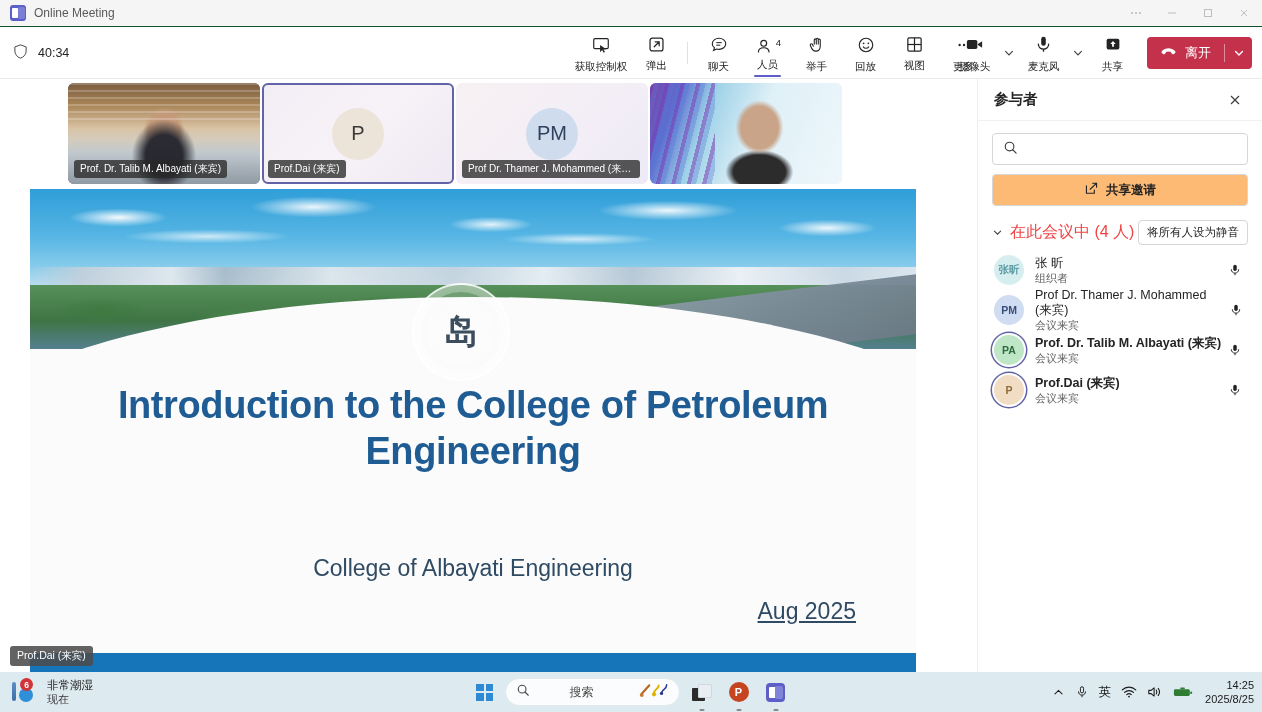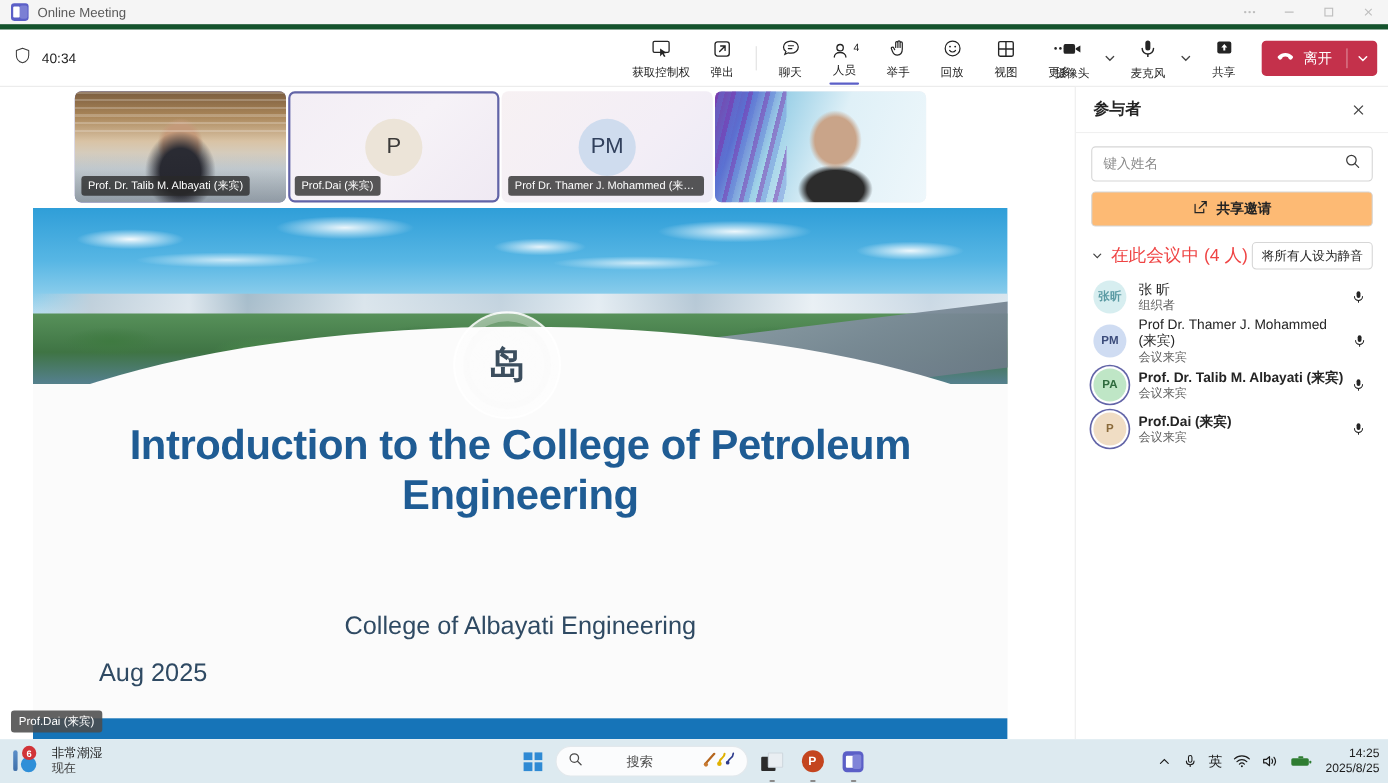--- a/index.html
+++ b/index.html
@@ -6,21 +6,21 @@
   html, body {
     width: 1262px; height: 712px;
     font-family: "Liberation Sans", "DejaVu Sans", sans-serif;
     overflow: hidden; background: #f0f0f0;
   }
   .app { position: relative; width: 1262px; height: 712px; background: #fff; }
 
   
   .titlebar {
     position: absolute; top: 0; left: 0; width: 1262px; height: 27px;
-    background: #f5f5f5; border-bottom: 5px solid #14532d;
+    background: #f5f5f5; border-bottom: 1px solid #14532d;
     display: flex; align-items: center;
   }
   .tb-left { display: flex; align-items: center; gap: 8px; padding-left: 10px; }
   .teams-logo {
     width: 16px; height: 16px; border-radius: 3px; background: #5b5fc7;
     position: relative; display: inline-block;
   }
   .teams-logo::before {
     content: ""; position: absolute; left: 2px; top: 3px; width: 6px; height: 10px;
     background: #fff; border-radius: 1px;
@@ -190,22 +190,22 @@
   .slide-title {
     position: absolute; left: 60px; top: 193px; width: 766px; text-align: center;
     font-size: 38px; line-height: 46px; font-weight: bold; color: #1f5c94;
     letter-spacing: -0.4px;
   }
   .slide-sub1 {
     position: absolute; left: 60px; top: 366px; width: 766px; text-align: center;
     font-size: 23px; color: #2f4a63;
   }
   .slide-sub2 {
-    position: absolute; left: 60px; top: 409px; width: 766px; text-align: left;
-    font-size: 23px; color: #2f4a63;
+    position: absolute; left: 60px; top: 409px; width: 766px; text-align: right;
+    font-size: 23px; color: #2f4a63; text-decoration: underline;
   }
   .share-bottombar {
     position: absolute; left: 0; bottom: 0; width: 886px; height: 19px; background: #1674b8;
   }
   .presenter-chip {
     position: absolute; left: 10px; top: 646px; background: rgba(76,76,76,.88);
     color: #fff; font-size: 10.5px; padding: 3px 7px; border-radius: 3px; z-index: 6;
   }
 
   
@@ -560,21 +560,20 @@
       <span class="panel-title">参与者</span>
       <span class="panel-close">
         <svg width="14" height="14" viewBox="0 0 14 14">
             <line x1="3" y1="3" x2="11" y2="11" stroke="#424242" stroke-width="1.2"></line>
             <line x1="11" y1="3" x2="3" y2="11" stroke="#424242" stroke-width="1.2"></line>
           </svg>
       </span>
     </div>
     <div class="panel-body">
       <div class="search-box">
-        <input placeholder="键入姓名" style="">
         <span>
           <svg width="15" height="15" viewBox="0 0 16 16">
               <circle cx="7" cy="7" r="4.6" fill="none" stroke="#3b3b3b" stroke-width="1.2"></circle>
               <line x1="10.4" y1="10.4" x2="14" y2="14" stroke="#3b3b3b" stroke-width="1.2" stroke-linecap="round"></line>
             </svg>
         </span>
       </div>
       <div class="invite-btn">
         <span>
           <svg width="15" height="15" viewBox="0 0 16 16">

